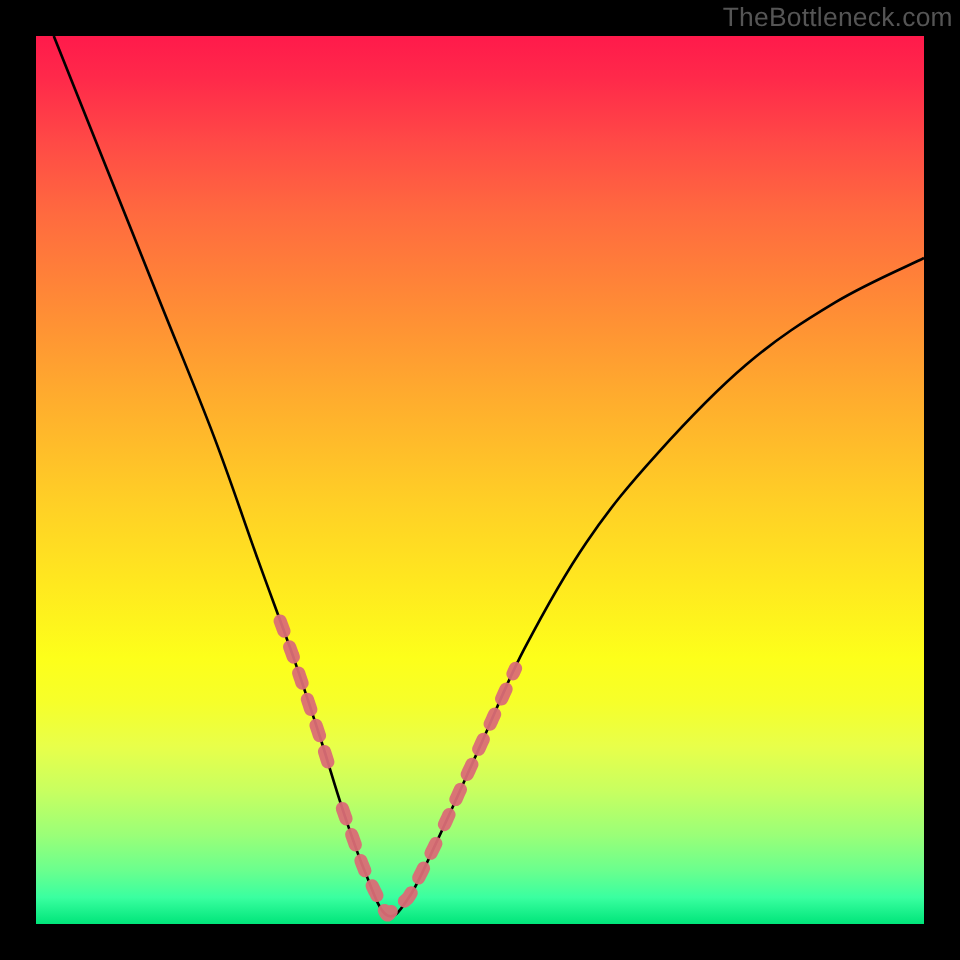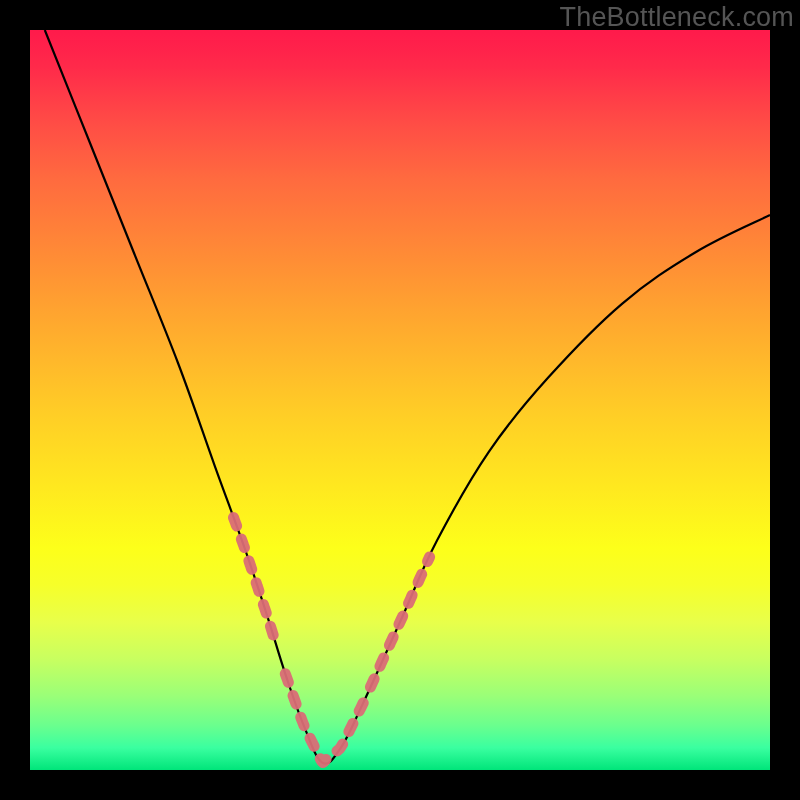--- a/index.html
+++ b/index.html
@@ -51,21 +51,21 @@
       #6aff8e 94%,
       #3affa0 97%,
       #00e57a 100%
     );
   }
   .watermark {
     position: absolute;
     top: 2px;
     right: 6px;
     color: #555;
-    font-size: 27px;
+    font-size: 22px;
     font-weight: 500;
     letter-spacing: 0.2px;
     z-index: 20;
   }
   svg.curves {
     position: absolute;
     top: 0;
     left: 0;
     width: 740px;
     height: 740px;

